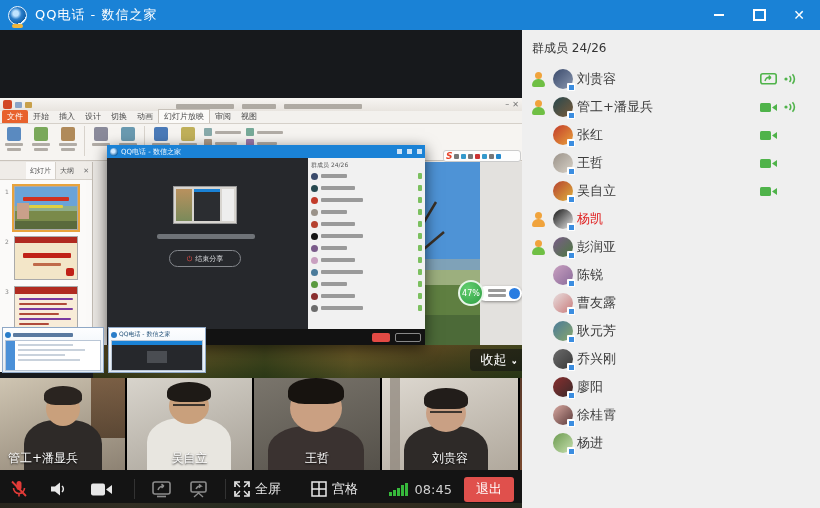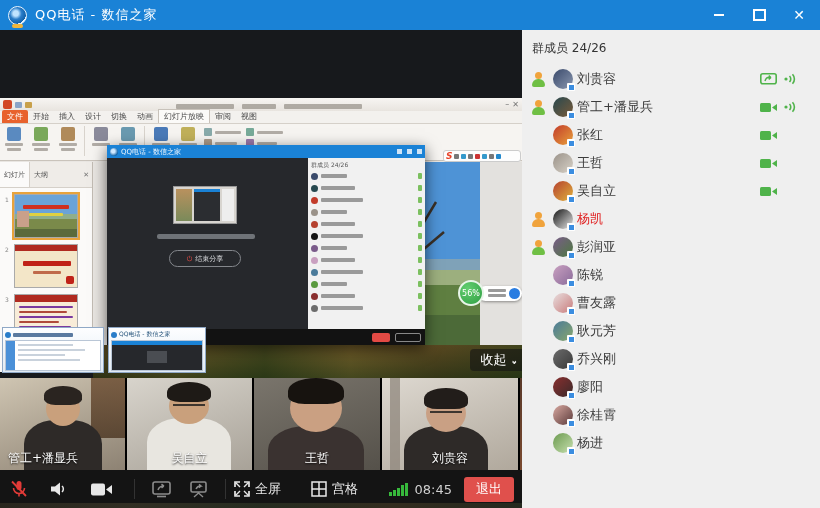--- a/index.html
+++ b/index.html
@@ -37,21 +37,21 @@
   .ppt-ribbon { height:37px; background:#f6f4f1; border-bottom:1px solid #c9c3bb; display:flex; align-items:flex-start; padding:2px 3px; gap:5px; }
   .rb-big { width:22px; display:flex; flex-direction:column; align-items:center; gap:2px; padding-top:1px; }
   .rb-ic { width:14px; height:14px; border-radius:2px; }
   .rb-sep { width:1px; height:30px; background:#d8d3cc; }
   .rb-col { display:flex; flex-direction:column; gap:3px; padding-top:2px; }
   .rb-row { display:flex; gap:3px; align-items:center; }
   .rb-sm { width:8px; height:8px; border-radius:1px; }
 
   .ppt-body { position:absolute; left:0; top:64px; bottom:0; width:100%; display:flex; }
   .slide-panel { width:93px; background:#fbfaf9; border-right:1px solid #c2bcb4; flex:none; }
-  .panel-tabs { height:26px; display:flex; align-items:center; border-bottom:1px solid #d5d0c9; background:#efece8; }
+  .panel-tabs { height:18px; display:flex; align-items:center; border-bottom:1px solid #d5d0c9; background:#efece8;padding-left:26px; }
   .panel-tab { font-size:7px; color:#555; padding:0 4px; white-space:nowrap; }
   .panel-tab.active { background:#fbfaf9; height:100%; display:flex; align-items:center; border-right:1px solid #d5d0c9; }
   .panel-x { margin-left:auto; font-size:7px; color:#777; padding-right:3px; }
   .thumb-row { display:flex; margin-top:6px; }
   .thumb-num { width:14px; font-size:6px; color:#888; text-align:center; padding-top:2px; }
   .thumb { width:64px; height:44px; border:1px solid #aaa; position:relative; overflow:hidden; background:#fff; }
   .thumb.sel { outline:2px solid #e8a33c; }
   .ws-gray { position:absolute; right:0; top:64px; bottom:0; width:42px; background:#e3e1de; }
 
   
@@ -409,21 +409,21 @@
         <i class="sg" style="background:#777"></i>
           <i class="sg" style="background:#39c"></i>
           <i class="sg" style="background:#777"></i>
         <i class="sg" style="background:#c33"></i>
           <i class="sg" style="background:#39c"></i>
           <i class="sg" style="background:#777"></i>
         <i class="sg" style="background:#28c"></i>
       </div>
 
       <div class="accel">
-        <div class="accel-ball">56%</div>
+        <div class="accel-ball">47%</div>
         <div class="accel-pill">
           <i></i>
             <i></i>
           <div class="accel-blue"></div>
         </div>
       </div>
 
       <div class="cards">
         <div class="card">
           <div class="card-title">

